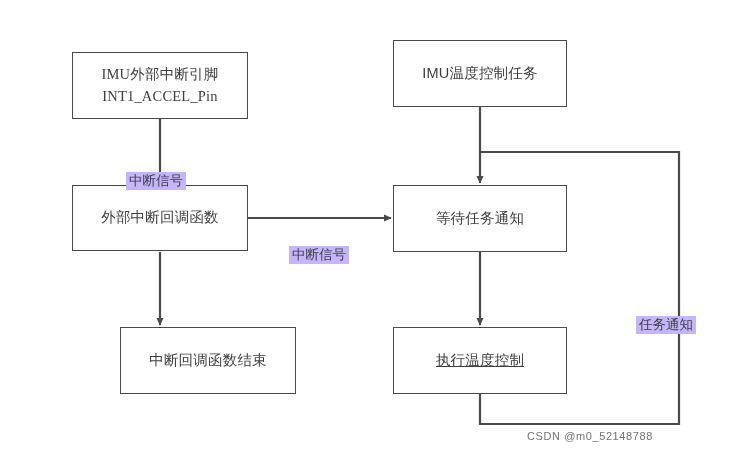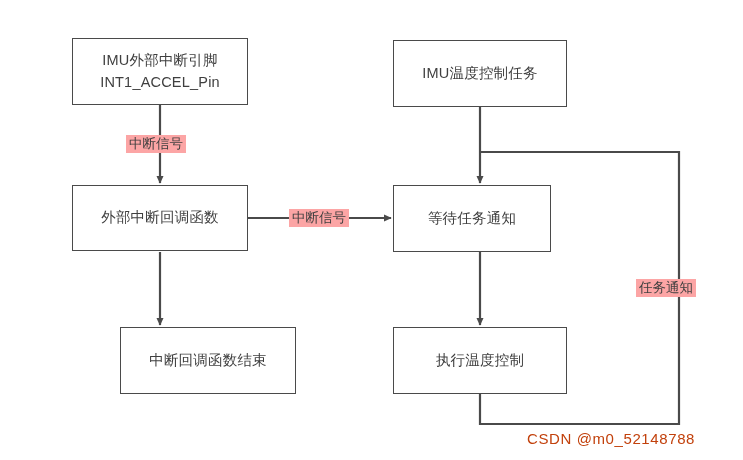--- a/index.html
+++ b/index.html
@@ -31,32 +31,33 @@
     justify-content: center;
     text-align: center;
     color: #3f3f3f;
     font-size: 14.5px;
     line-height: 1.45;
     letter-spacing: 0.2px;
     white-space: pre-line;
   }
   .edge-label {
     position: absolute;
-    background: #fca5a5;
+    background: #c4b5fd;
     color: #3f3f3f;
     font-size: 13.5px;
     line-height: 1.2;
     padding: 1px 3px;
     text-align: center;
     white-space: nowrap;
+    margin-top: 37px;
   }
   .watermark {
     position: absolute;
-    color: #c2410c;
-    font-size: 15px;
+    color: #737373;
+    font-size: 11px;
     letter-spacing: 0.6px;
     white-space: nowrap;
   }
 </style>
 </head>
 <body>
 
 <svg id="canvas" viewBox="0 0 743 460">
   <defs>
     <marker id="arrowhead" markerWidth="9" markerHeight="9" refX="7.2" refY="4.2" orient="auto" markerUnits="userSpaceOnUse">
@@ -82,42 +83,42 @@
 
   <g>
     <line x1="480" y1="252" x2="480" y2="325" stroke="#4a4a4a" stroke-width="2.2" marker-end="url(#arrowhead)"></line>
   </g>
 
   <g>
     <path d="M480,394 L480,424 L679,424 L679,152 L480,152" fill="none" stroke="#4a4a4a" stroke-width="2.2"></path>
   </g>
 </svg>
 
-<div class="node" style="left:72px; top:38px; width:176px; height:67px;">
+<div class="node" style="left:72px; top:52px; width:176px; height:67px;font-family:Liberation Serif, serif;">
   <span>IMU外部中断引脚
 INT1_ACCEL_Pin</span>
 </div>
 
 <div class="node" style="left:72px; top:185px; width:176px; height:66px;">
   <span>外部中断回调函数</span>
 </div>
 
 <div class="node" style="left:72px; top:327px; width:176px; height:67px;margin-left:48px;">
   <span>中断回调函数结束</span>
 </div>
 
 <div class="node" style="left:393px; top:40px; width:174px; height:67px;text-align:right;">
   <span>IMU温度控制任务</span>
 </div>
 
-<div class="node" style="left:393px; top:185px; width:158px; height:67px;">
+<div class="node" style="left:393px; top:185px; width:174px; height:67px;">
   <span>等待任务通知</span>
 </div>
 
-<div class="node" style="left:393px; top:327px; width:174px; height:67px;">
+<div class="node" style="left:393px; top:327px; width:174px; height:67px;text-decoration:underline;">
   <span>执行温度控制</span>
 </div>
 
 <div class="edge-label" style="left:126px; top:135px;">
   <span>中断信号</span>
 </div>
 
 <div class="edge-label" style="left:289px; top:209px;">
   <span>中断信号</span>
 </div>

